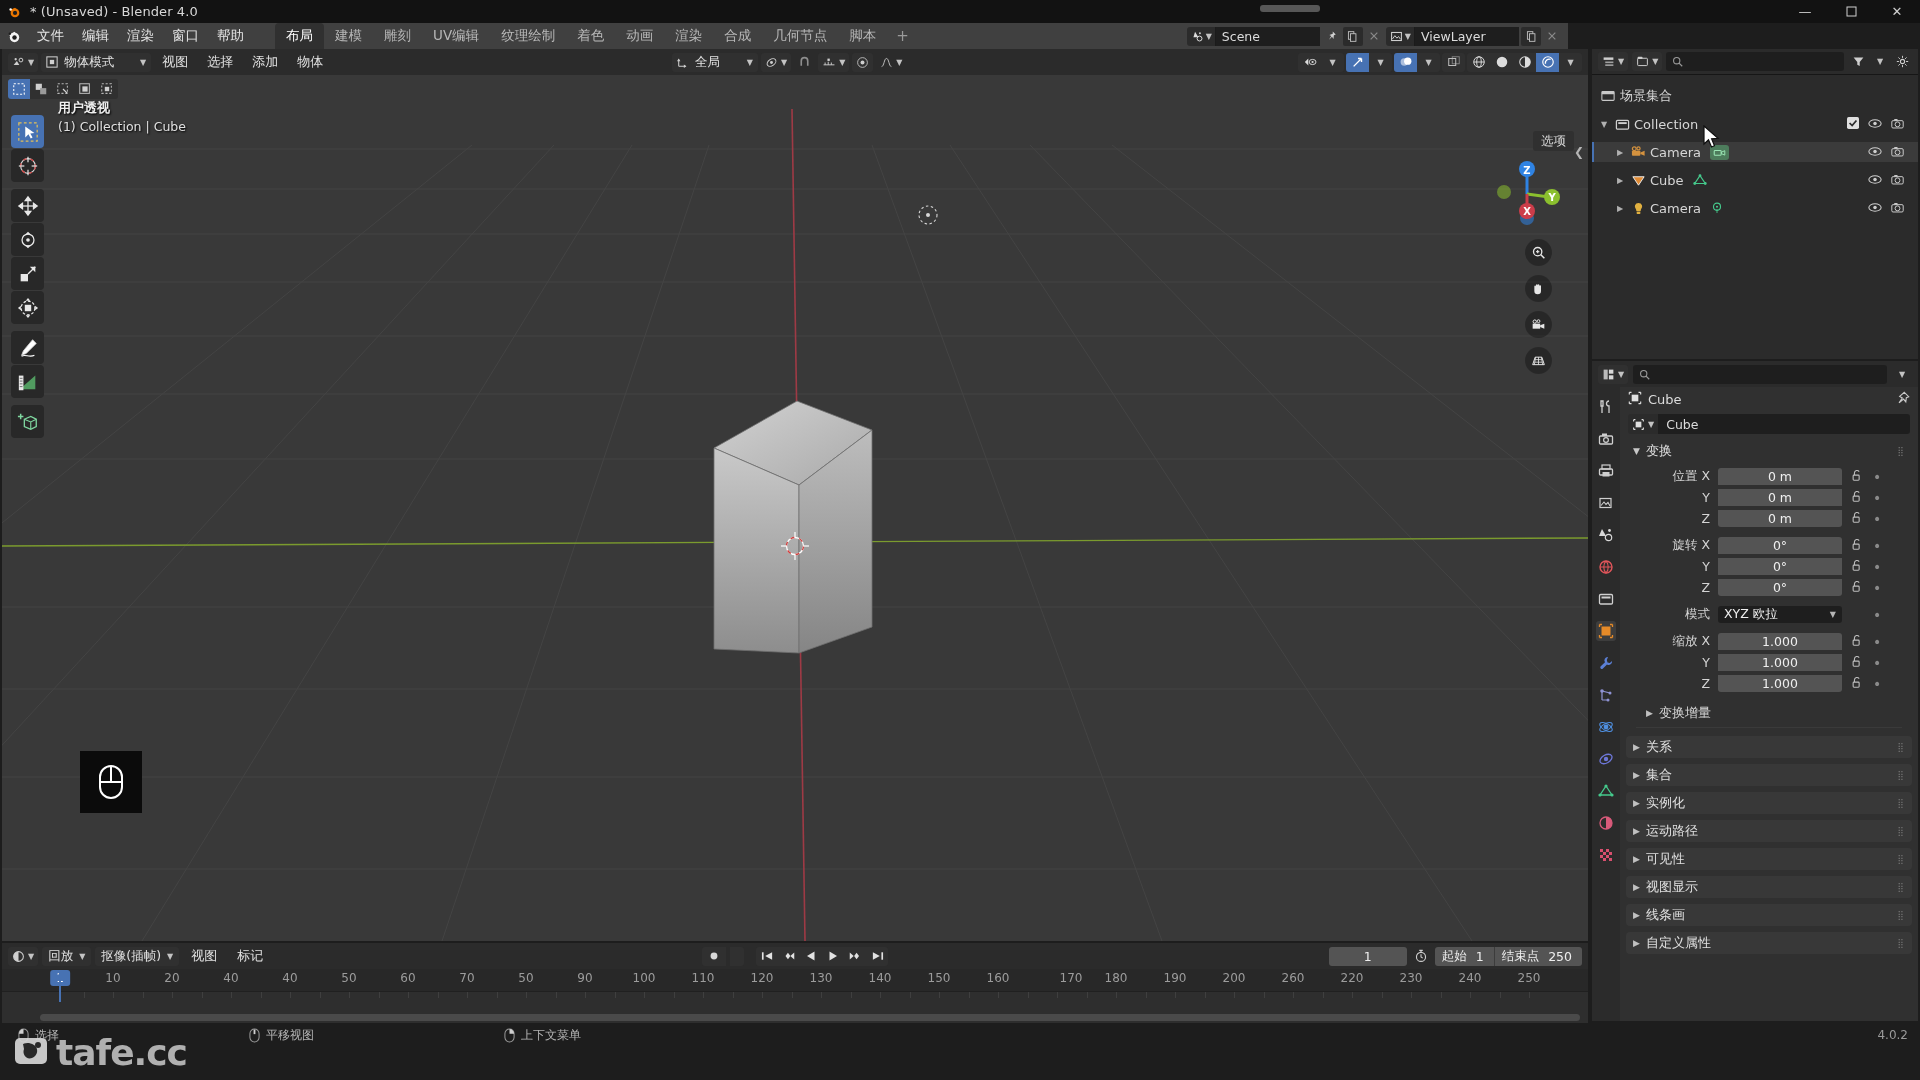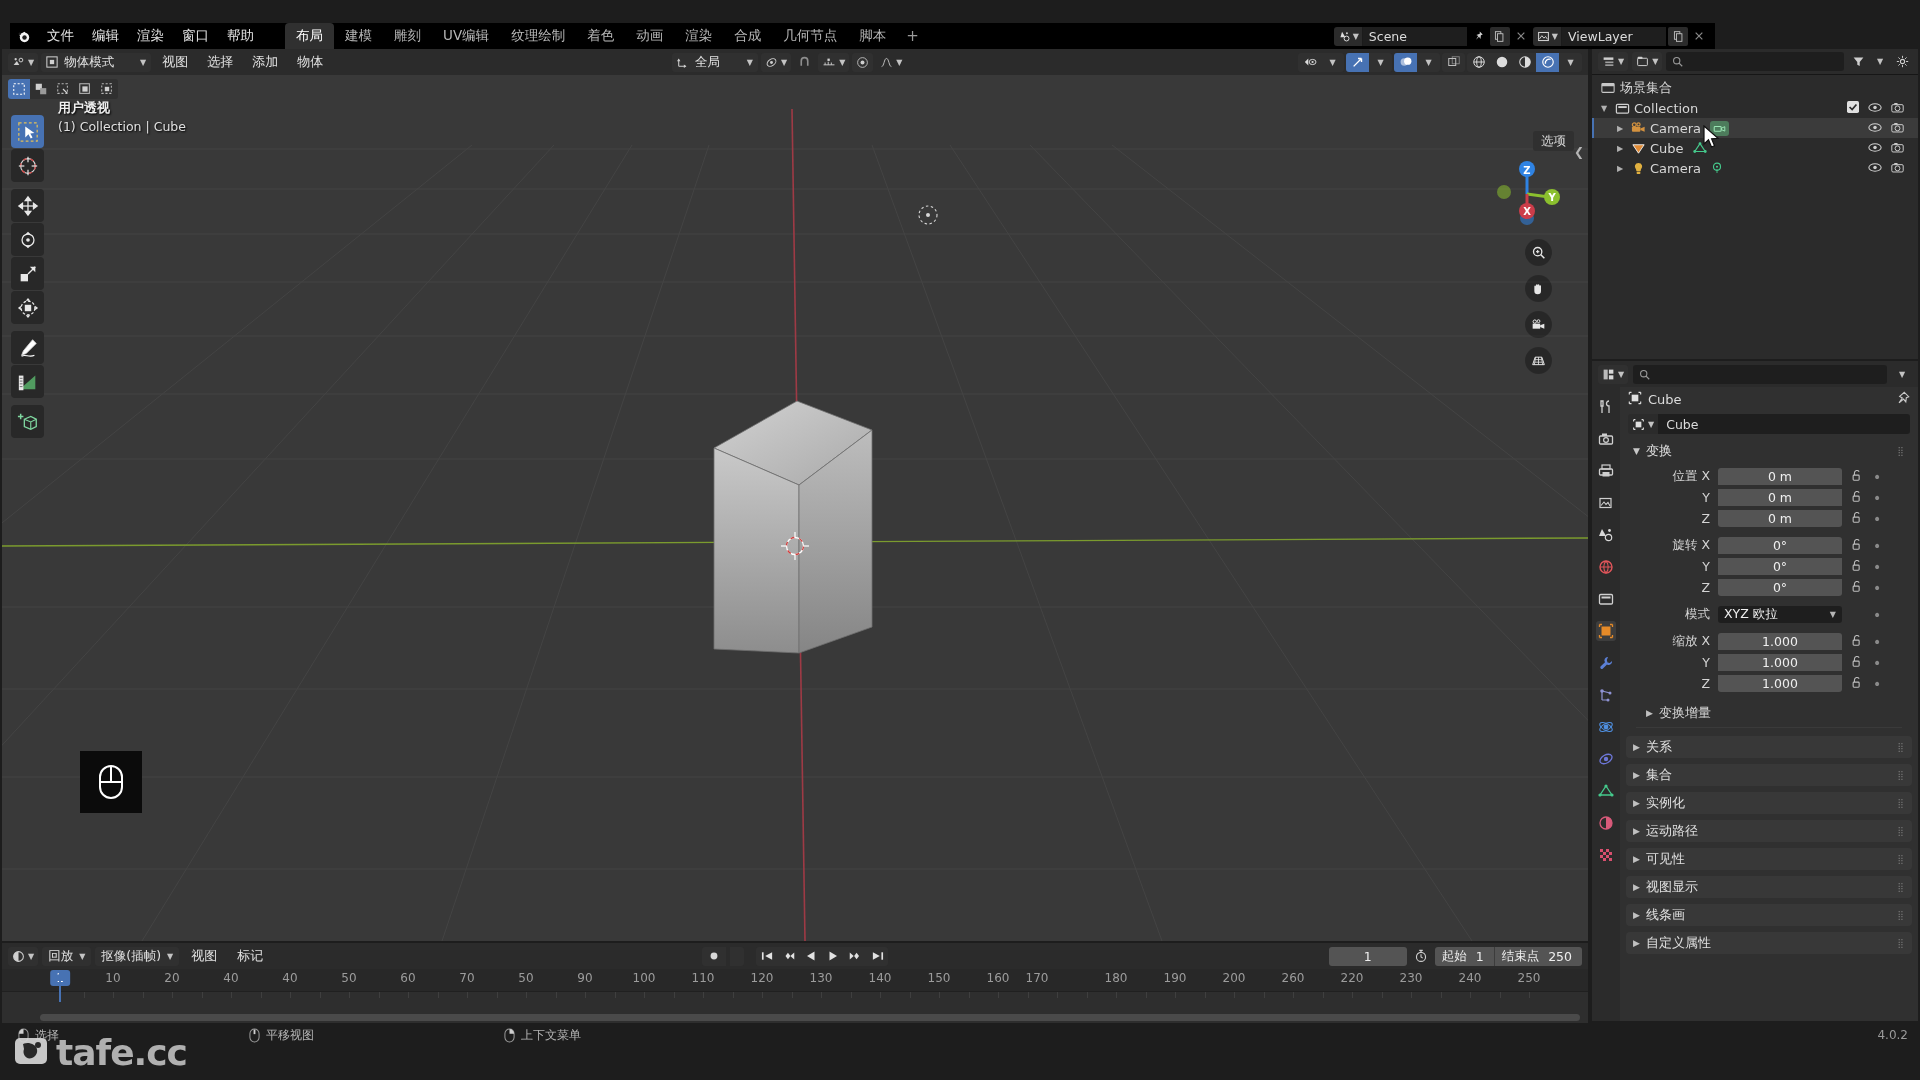--- a/index.html
+++ b/index.html
@@ -24,22 +24,22 @@
   .titlebar .drag-pill {
     position: absolute; left: 1260px; top: 5px; width: 60px; height: 7px;
     background: #575757; border-radius: 3px;
   }
   .win-btns { position: absolute; right: 0; top: 0; height: 23px; display: flex; }
   .win-btn { width: 46px; height: 23px; display: flex; align-items: center; justify-content: center;
              color: #cfcfcf; font-size: 13px; }
 
   
   .topbar {
-    position: absolute; top: 23px; left: 0; width: 1705px; height: 26px;
-    background: #000000; display: flex; align-items: center; margin-left: 10px;
+    position: absolute; top: 23px; left: 0; width: 1568px; height: 26px;
+    background: #404040; display: flex; align-items: center;
   }
   .topbar-logo { width: 28px; display: flex; align-items: center; justify-content: center; }
   .menu-item {
     padding: 3px 9px; font-size: 13.5px; color: #e3e3e3; border-radius: 3px; cursor: default;
   }
   .ws-tabs { display: flex; align-items: center; margin-left: 22px; height: 26px; }
   .ws-tab {
     padding: 4px 11px; font-size: 13.5px; color: #b8b8b8; border-radius: 4px 4px 0 0;
     height: 26px; display:flex; align-items:center;
   }
@@ -153,21 +153,21 @@
     padding: 0 4px; gap: 3px;
   }
   .ol-search {
     flex: 1; height: 19px; background: #1e1e1e; border-radius: 3px; display: flex; align-items: center;
     padding: 0 6px; gap: 5px; color: #8d8d8d; font-size: 12px;
   }
   .ol-filter { height:19px; display: flex; align-items:center; gap:2px; }
   .outliner-body { padding-top: 3px; position: relative; }
   .ol-row {
     height: 20px; display: flex; align-items: center; font-size: 13px; color: #d6d6d6;
-    padding-right: 14px; position: relative;
+    padding-right: 14px; position: relative; margin-top: 8px;
   }
   .ol-row.selected { background: #3b3b3b; }
   .ol-row.selected::before { content:""; position:absolute; left:0; top:0; bottom:0; width:2px; background:#4772b3;}
   .ol-row .tri { width: 16px; display: flex; align-items: center; justify-content: center; color: #b0b0b0; font-size: 8px; }
   .ol-row .oicon { width: 20px; display: flex; align-items: center; justify-content: center; }
   .ol-row .olabel { margin-left: 2px; }
   .ol-row .odata { margin-left: 9px; display: flex; align-items: center; }
   .ol-row .ortg { margin-left: auto; display: flex; align-items: center; gap: 9px; }
 
   
@@ -294,20 +294,41 @@
 
   
   .grid-svg { position: absolute; top: 0; left: 0; }
   .cursor-ptr { position: absolute; z-index: 60; pointer-events: none; }
 </style>
 </head>
 <body>
 
 <div class="app">
 
+  <div class="titlebar">
+    <span class="blender-logo">
+      <svg width="14" height="14" viewBox="0 0 16 16">
+        <circle cx="8" cy="9" r="5" fill="#ea7600"></circle>
+        <circle cx="8" cy="9" r="2.4" fill="#1c1c1c"></circle>
+        <path d="M2 6 L8 3 L10 5 L4 8 Z" fill="#ea7600"></path>
+        <circle cx="3" cy="5" r="1.4" fill="#ffffff"></circle>
+      </svg>
+    </span>
+    <span class="title-text">* (Unsaved) - Blender 4.0</span>
+    <div class="drag-pill"></div>
+    <div class="win-btns">
+      <div class="win-btn">—</div>
+      <div class="win-btn">
+        <svg width="11" height="11" viewBox="0 0 11 11">
+            <rect x="1" y="1" width="9" height="9" fill="none" stroke="#cfcfcf" stroke-width="1"></rect>
+          </svg>
+      </div>
+      <div class="win-btn close">✕</div>
+    </div>
+  </div>
 
   <div class="topbar">
     <span class="topbar-logo">
       <svg width="15" height="15" viewBox="0 0 16 16">
         <circle cx="8" cy="9" r="5" fill="#f3f3f3"></circle>
         <circle cx="8" cy="9" r="2.4" fill="#1d1d1d"></circle>
         <path d="M2 6 L8 3 L10 5 L4 8 Z" fill="#f3f3f3"></path>
         <circle cx="3" cy="5" r="1.3" fill="#1d1d1d"></circle>
       </svg>
     </span>
@@ -1404,21 +1425,21 @@
       <span class="tl-tick" style="left:465px">70</span>
       <span class="tl-tick" style="left:524px">50</span>
       <span class="tl-tick" style="left:583px">90</span>
       <span class="tl-tick" style="left:642px">100</span>
       <span class="tl-tick" style="left:701px">110</span>
       <span class="tl-tick" style="left:760px">120</span>
       <span class="tl-tick" style="left:819px">130</span>
       <span class="tl-tick" style="left:878px">140</span>
       <span class="tl-tick" style="left:937px">150</span>
       <span class="tl-tick" style="left:996px">160</span>
-      <span class="tl-tick" style="left:1035px">170</span>
+      <span class="tl-tick" style="left:1069px">170</span>
       <span class="tl-tick" style="left:1114px">180</span>
       <span class="tl-tick" style="left:1173px">190</span>
       <span class="tl-tick" style="left:1232px">200</span>
       <span class="tl-tick" style="left:1291px">260</span>
       <span class="tl-tick" style="left:1350px">220</span>
       <span class="tl-tick" style="left:1409px">230</span>
       <span class="tl-tick" style="left:1468px">240</span>
       <span class="tl-tick" style="left:1527px">250</span>
       <span class="tl-right-arrow">❮</span>
     </div>

